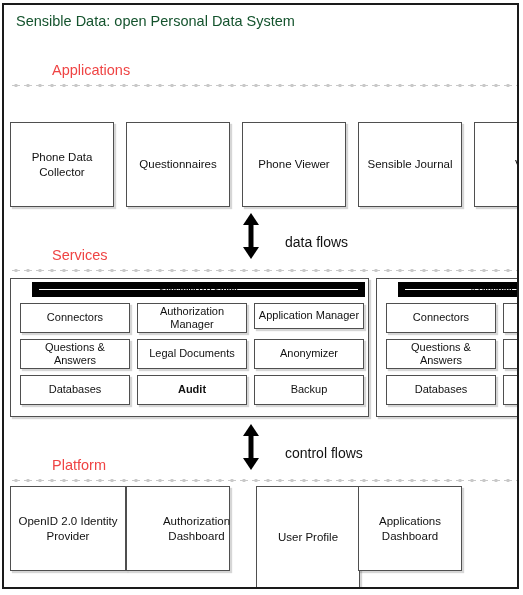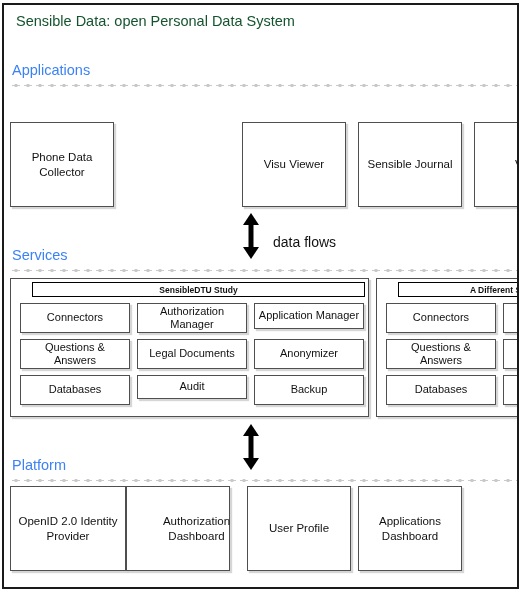--- a/index.html
+++ b/index.html
@@ -40,22 +40,23 @@
     top: 8px;
     font-size: 14.5px;
     color: #14532d;
     white-space: nowrap;
   }
 
   
   .layer-label {
     position: absolute;
     font-size: 14.5px;
-    color: #3b82f6;
-    white-space: nowrap;
+    color: #ef4444;
+    white-space: nowrap;
+    margin-left: 40px;
   }
 
   
   .dotted-rule {
     position: absolute;
     left: 6px;
     right: 0px;
     height: 3px;
     background-image: radial-gradient(#c9c9c9 48%, rgba(255,255,255,0) 52%);
     background-size: 12px 3px;
@@ -88,21 +89,21 @@
     border: 1px solid #4f4f4f;
     background: #ffffff;
     box-shadow: 2px 2px 1px rgba(0,0,0,0.16);
   }
   .study-title {
     position: absolute;
     left: 21px;
     top: 3px;
     right: 3px;
     height: 15px;
-    border: 1px solid #000000;
+    border: 7px solid #000000;
     box-sizing: border-box;
     background: #ffffff;
     font-size: 8.5px;
     font-weight: bold;
     color: #111111;
     display: flex;
     align-items: center;
     justify-content: center;
     overflow: hidden;
     white-space: nowrap;
@@ -129,38 +130,42 @@
   .flow-arrow {
     position: absolute;
     width: 22px;
     height: 46px;
   }
   .flow-label {
     position: absolute;
     font-size: 14px;
     color: #111111;
     white-space: nowrap;
+    margin-left: 12px;
   }
 </style>
 </head>
 <body>
 
 <div id="canvas">
   <div class="frame">
 
     <div class="page-title">Sensible Data: open Personal Data System</div>
 
     <div class="layer-label" style="left:8px; top:57px;">Applications</div>
     <div class="dotted-rule" style="top:79px;"></div>
 
     <div class="box" style="left:6px; top:117px; width:104px; height:85px;">
       <span>Phone Data Collector</span>
     </div>
+    <div class="box" style="left:122px; top:117px; width:104px; height:85px;">
+      <span>Questionnaires</span>
+    </div>
     <div class="box" style="left:238px; top:117px; width:104px; height:85px;">
-      <span>Visu Viewer</span>
+      <span>Phone Viewer</span>
     </div>
     <div class="box" style="left:354px; top:117px; width:104px; height:85px;">
       <span>Sensible Journal</span>
     </div>
     <div class="box" style="left:470px; top:117px; width:104px; height:85px;">
       <span>Visu</span>
     </div>
 
     <svg class="flow-arrow" style="left:236px; top:208px;" viewBox="0 0 22 46">
       <line x1="11" y1="9" x2="11" y2="37" stroke="#000000" stroke-width="5"></line>
@@ -191,21 +196,21 @@
       <div class="service-box" style="left:126px; top:60px; width:110px; height:30px;">
         <span>Legal Documents</span>
       </div>
       <div class="service-box" style="left:243px; top:60px; width:110px; height:30px;">
         <span>Anonymizer</span>
       </div>
 
       <div class="service-box" style="left:9px; top:96px; width:110px; height:30px;">
         <span>Databases</span>
       </div>
-      <div class="service-box" style="left:126px; top:96px; width:110px; height:24px;">
+      <div class="service-box" style="left:126px; top:96px; width:110px; height:30px;font-weight:bold;">
         <span>Audit</span>
       </div>
       <div class="service-box" style="left:243px; top:96px; width:110px; height:30px;">
         <span>Backup</span>
       </div>
     </div>
 
     <div class="study-panel" style="left:372px; top:273px; width:359px; height:139px;">
       <div class="study-title" style="width:213px; right:auto;">A Different Study</div>
 
@@ -229,31 +234,32 @@
       <div class="service-box" style="left:126px; top:96px; width:110px; height:30px;">
         <span></span>
       </div>
     </div>
 
     <svg class="flow-arrow" style="left:236px; top:419px;" viewBox="0 0 22 46">
       <line x1="11" y1="9" x2="11" y2="37" stroke="#000000" stroke-width="5"></line>
       <polygon points="11,0 3,12 19,12" fill="#000000"></polygon>
       <polygon points="11,46 3,34 19,34" fill="#000000"></polygon>
     </svg>
+    <div class="flow-label" style="left:269px; top:440px;">control flows</div>
 
     <div class="layer-label" style="left:8px; top:452px;">Platform</div>
     <div class="dotted-rule" style="top:474px;"></div>
 
     <div class="box" style="left:6px; top:481px; width:116px; height:85px;">
       <span>OpenID 2.0 Identity Provider</span>
     </div>
     <div class="box" style="left:122px; top:481px; width:104px; height:85px;padding-left:40px;">
       <span>Authorization Dashboard</span>
     </div>
-    <div class="box" style="left:243px; top:481px; width:104px; height:85px;">
+    <div class="box" style="left:252px; top:481px; width:104px; height:102px;">
       <span>User Profile</span>
     </div>
     <div class="box" style="left:354px; top:481px; width:104px; height:85px;">
       <span>Applications Dashboard</span>
     </div>
 
   </div>
 </div>
 
 </body></html>

